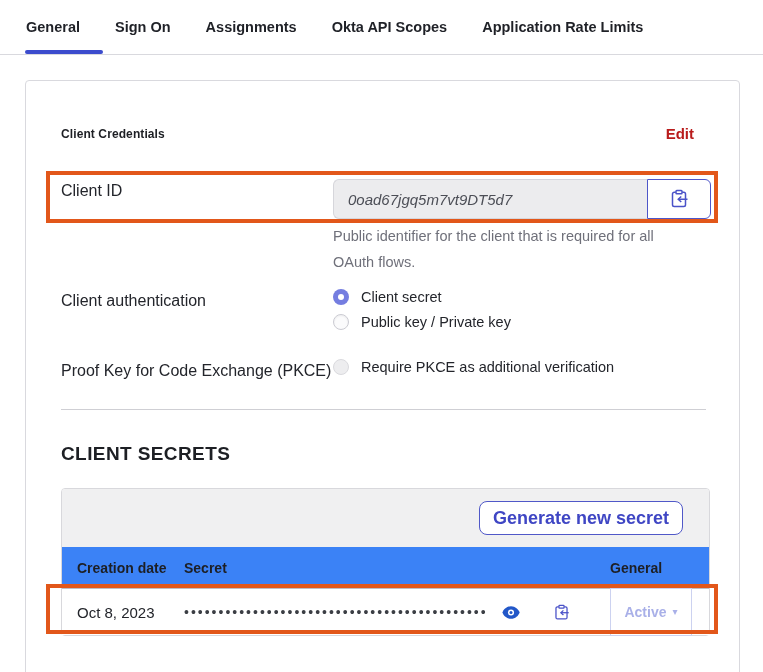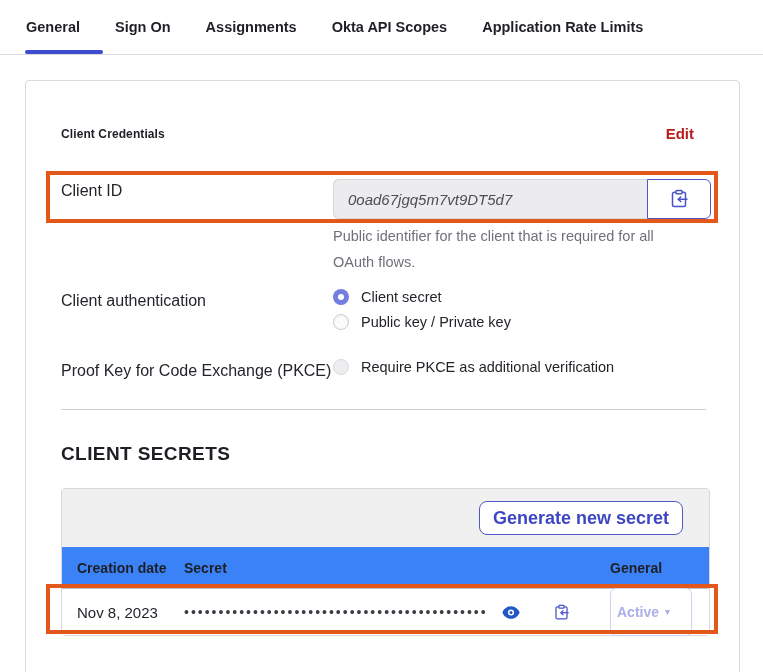--- a/index.html
+++ b/index.html
@@ -41,21 +41,21 @@
   .toolbar{height:58px;background:#f0f0f1;border-radius:3px 3px 0 0;display:flex;justify-content:flex-end;align-items:center;padding-right:26px;box-sizing:border-box;}
   .gen-btn{height:34px;padding:0 13px;background:#fff;border:1px solid #5058c8;border-radius:8px;color:#3f46c4;font-weight:700;font-size:18px;cursor:pointer;font-family:inherit;}
   .thead{height:41px;display:flex;align-items:center;background:#3b82f6;border-bottom:1px solid #bdbdc3;font-size:14px;font-weight:700;color:#1d1f24;}
   .trow{height:46px;display:flex;align-items:center;background:#fff;font-size:15px;color:#23252b;}
   .cell-date{width:122px;padding-left:15px;box-sizing:border-box;flex:0 0 auto;}
   .cell-secret{flex:1;display:flex;align-items:center;min-width:0;}
   .cell-status{width:99px;flex:0 0 auto;display:flex;align-items:center;}
   .dots{width:318px;font-size:14px;letter-spacing:2px;color:#3b3e44;overflow:hidden;white-space:nowrap;flex:0 0 auto;}
   .icon-btn{background:none;border:none;padding:0;cursor:pointer;display:flex;align-items:center;}
   .clip-row{margin-left:33px;}
-  .status-btn{width:82px;height:48px;background:#fff;border:1px solid #ccd2f0;border-radius:6px;color:#a9b0e8;font-weight:700;font-size:14px;display:flex;align-items:center;gap:6px;cursor:pointer;font-family:inherit;box-sizing:border-box;}
+  .status-btn{width:82px;height:48px;background:#fff;border:1px solid #ccd2f0;border-radius:0;color:#a9b0e8;font-weight:700;font-size:14px;display:flex;align-items:center;justify-content:center;gap:6px;cursor:pointer;font-family:inherit;box-sizing:border-box;}
   .status-caret{font-size:10px;line-height:1;}
   
   .hl{position:absolute;border:4px solid #e2571a;box-sizing:border-box;pointer-events:none;z-index:10;}
   .hl1{left:20px;top:90px;width:672px;height:52px;}
   .hl2{left:20px;top:503px;width:672px;height:50px;}
   svg{display:block;}
 </style>
 </head>
 <body>
 
@@ -120,21 +120,21 @@
   <div class="table">
     <div class="toolbar">
       <button class="gen-btn">Generate new secret</button>
     </div>
     <div class="thead">
       <span class="cell-date">Creation date</span>
       <span class="cell-secret">Secret</span>
       <span class="cell-status">General</span>
     </div>
     <div class="trow">
-      <span class="cell-date">Nov 8, 2023</span>
+      <span class="cell-date">Oct 8, 2023</span>
       <div class="cell-secret">
         <span class="dots">••••••••••••••••••••••••••••••••••••••••••••</span>
         <button class="icon-btn">
           <span>
             <svg width="18" height="13" viewBox="0 0 20 14">
               <path d="M10 0 C5.2 0 1.6 3.4 0.5 7 C1.6 10.6 5.2 14 10 14 C14.8 14 18.4 10.6 19.5 7 C18.4 3.4 14.8 0 10 0 Z" fill="#2257c8"></path>
               <circle cx="10" cy="7" r="3.4" fill="#ffffff"></circle>
               <circle cx="10" cy="7" r="1.7" fill="#2257c8"></circle>
             </svg>
           </span>

